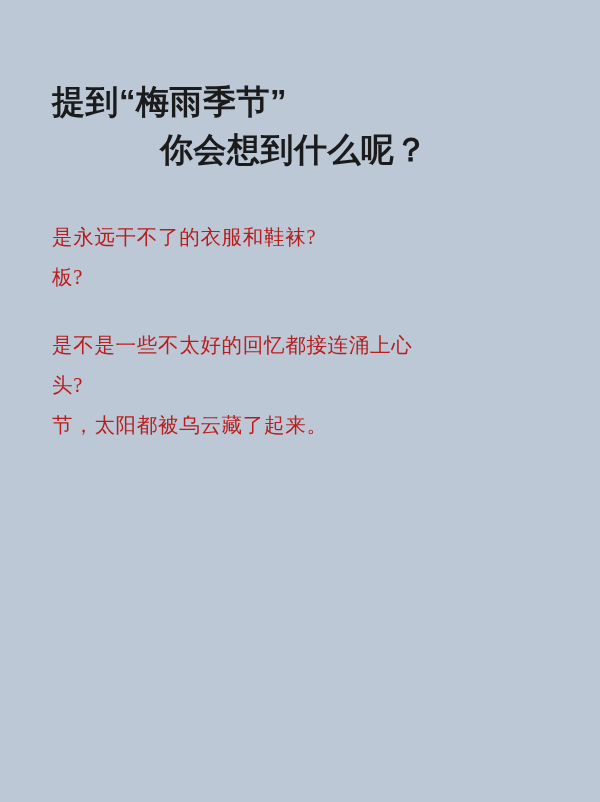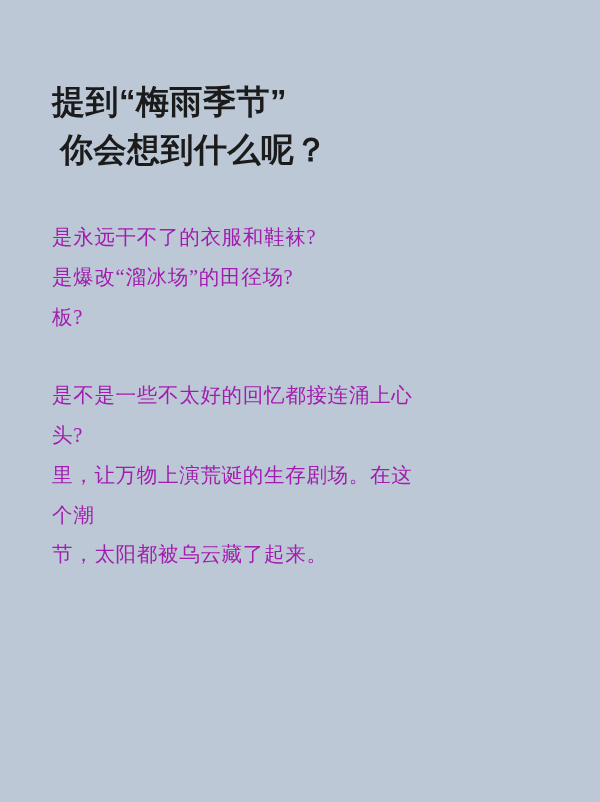--- a/index.html
+++ b/index.html
@@ -27,52 +27,51 @@
     font-size: 33px;
     line-height: 1.45;
     letter-spacing: 0.5px;
     margin: 0 0 44px 0;
   }
   .title .line {
     display: block;
   }
   .title .line-2 {
     padding-left: 8px;
+    text-align: right;
   }
   .para {
     font-family: "Liberation Serif", serif;
-    color: #a21caf;
+    color: #b91c1c;
     font-size: 20.5px;
     line-height: 1.95;
     letter-spacing: 0.7px;
     margin: 0;
   }
   .para + .para {
-    margin-top: 38px;
+    margin-top: 28px;
   }
   .para .line {
     display: block;
     white-space: pre-wrap;
   }
 </style>
 </head>
 <body>
 
 <div class="card">
 
   <h1 class="title">
     <span class="line line-1">提到“梅雨季节”</span>
     <span class="line line-2">你会想到什么呢？</span>
   </h1>
 
   <p class="para">
     <span class="line">是永远干不了的衣服和鞋袜?</span>
-    <span class="line">是爆改“溜冰场”的田径场?</span>
     <span class="line">板?</span>
   </p>
 
   <p class="para">
     <span class="line">是不是一些不太好的回忆都接连涌上心头?</span>
-    <span class="line">里，让万物上演荒诞的生存剧场。在这个潮</span>
     <span class="line">节，太阳都被乌云藏了起来。</span>
   </p>
 
 </div>
 
 </body></html>

